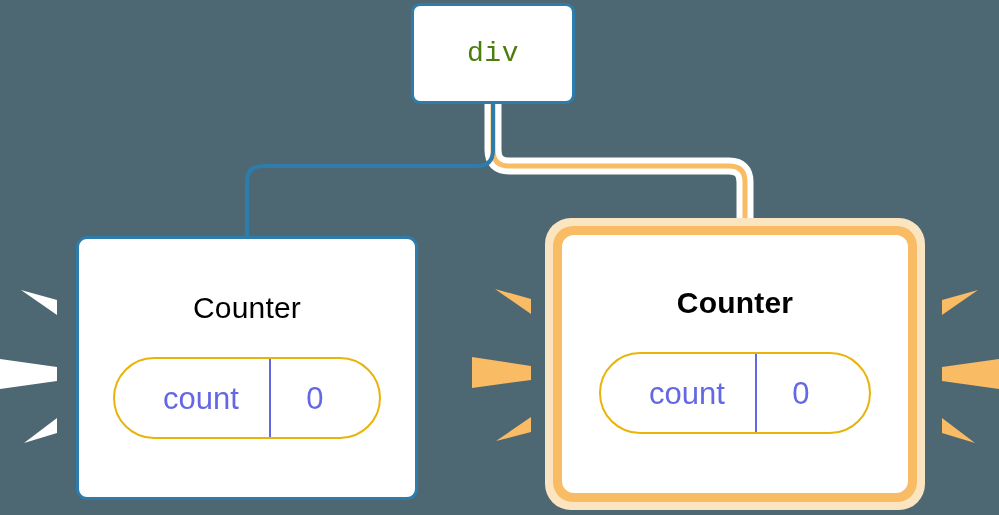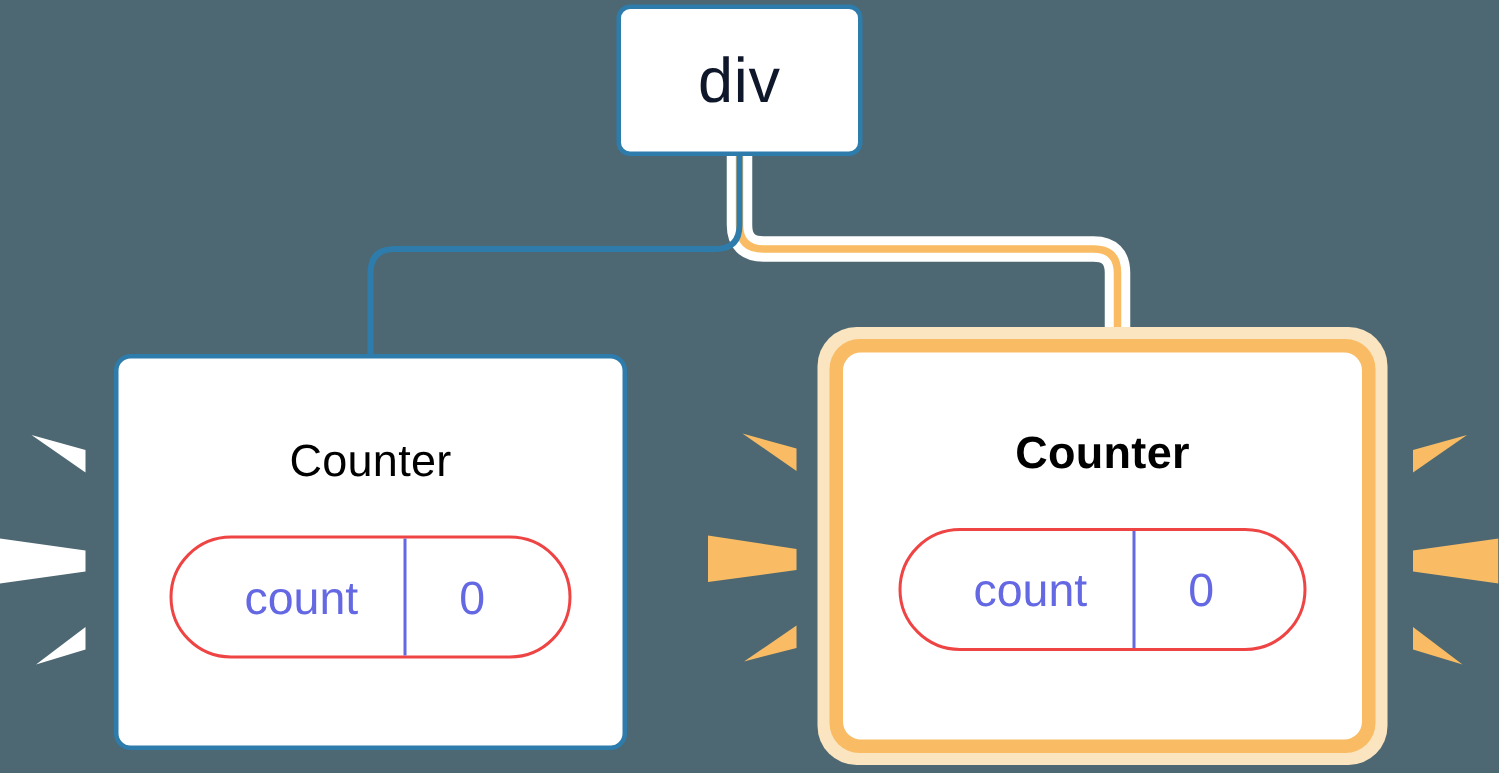--- a/index.html
+++ b/index.html
@@ -47,24 +47,25 @@
   .node-div {
     left: 411px;
     top: 3px;
     width: 164px;
     height: 101px;
     border: 3px solid #2e7cab;
     border-radius: 9px;
     justify-content: center;
   }
   .node-div-label {
-    font-size: 42px;
-    color: #0f172a;
+    font-size: 28px;
+    color: #4d7c0f;
     letter-spacing: 0.5px;
     line-height: 1;
+    font-family: Liberation Mono, monospace;
   }
 
   .node-counter-left {
     left: 76px;
     top: 236px;
     width: 342px;
     height: 264px;
     border: 3px solid #2e7cab;
     border-radius: 11px;
     z-index: 3;
@@ -112,21 +113,21 @@
   .counter-title.is-bold {
     font-weight: bold;
     margin-top: 53px;
   }
 
   
   .pill {
     position: relative;
     margin-top: 34px;
     height: 82px;
-    border: 2px solid #ef4444;
+    border: 2px solid #eab308;
     border-radius: 41px;
     display: flex;
     align-items: stretch;
     box-sizing: border-box;
     background: #ffffff;
   }
   .pill-left {
     display: flex;
     align-items: center;
     justify-content: center;

